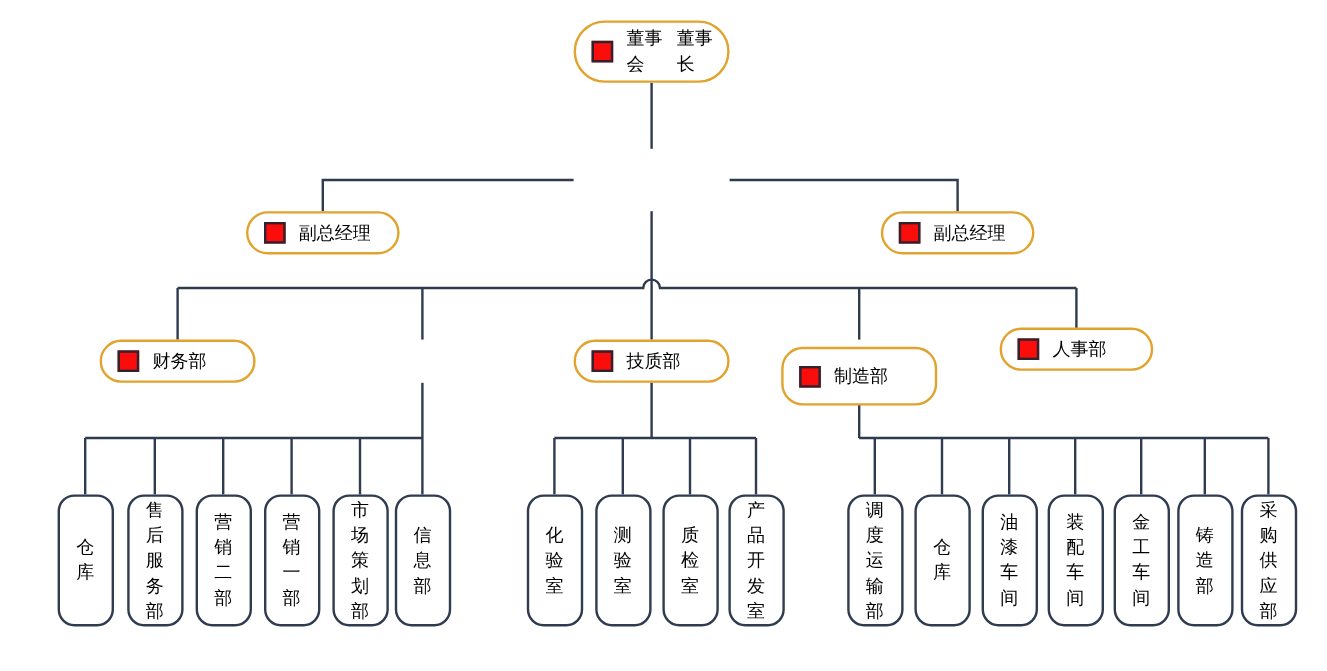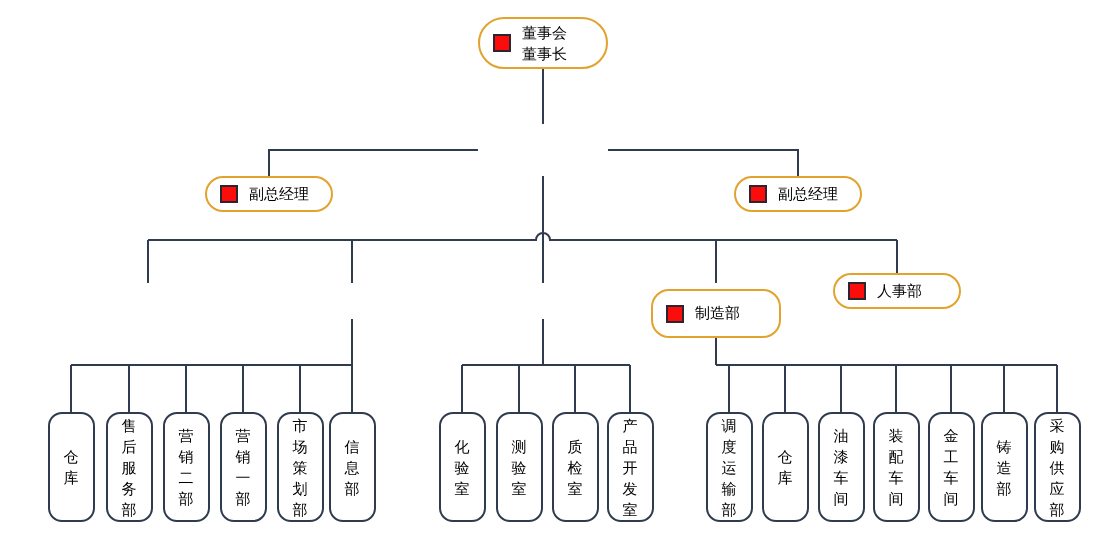--- a/index.html
+++ b/index.html
@@ -11,21 +11,21 @@
     position:absolute;box-sizing:border-box;background:#fff;
     border:2.5px solid var(--gold,#E1A32D);border-radius:26px;
     display:flex;align-items:center;padding-left:13px;gap:11px;
     font-size:15px;color:#000;
   }
   .pill.sm{border-radius:18px;align-items:center;}
   .sq{
     flex:none;width:14px;height:14px;background:var(--red,#FB0D0B);
     border:2px solid #2e2430;
   }
-  .plabel{display:flex;flex-direction:column;line-height:21px;}
+  .plabel{display:flex;flex-direction:row;line-height:21px;}
   .vbox{
     position:absolute;top:412px;width:47px;height:110px;box-sizing:border-box;
     background:#fff;border:2.5px solid var(--slate,#2F3B4E);border-radius:14px;
     display:flex;align-items:center;justify-content:center;
     font-size:15px;color:#000;text-align:center;
   }
   .vtext{display:block;line-height:21px;}
 </style>
 </head>
 <body>
@@ -83,20 +83,28 @@
 
   <div class="pill sm" style="left:205px;top:176px;width:128px;height:36px">
     <span class="sq"></span>
     <span>副总经理</span>
   </div>
   <div class="pill sm" style="left:734px;top:176px;width:128px;height:36px">
     <span class="sq"></span>
     <span>副总经理</span>
   </div>
 
+  <div class="pill sm" style="left:83px;top:283px;width:130px;height:36px">
+    <span class="sq"></span>
+    <span>财务部</span>
+  </div>
+  <div class="pill sm" style="left:478px;top:283px;width:130px;height:36px">
+    <span class="sq"></span>
+    <span>技质部</span>
+  </div>
   <div class="pill sm" style="left:651px;top:289px;width:130px;height:49px">
     <span class="sq"></span>
     <span>制造部</span>
   </div>
   <div class="pill sm" style="left:833px;top:273px;width:128px;height:36px">
     <span class="sq"></span>
     <span>人事部</span>
   </div>
 
   <div class="vbox" style="left:47.5px">

